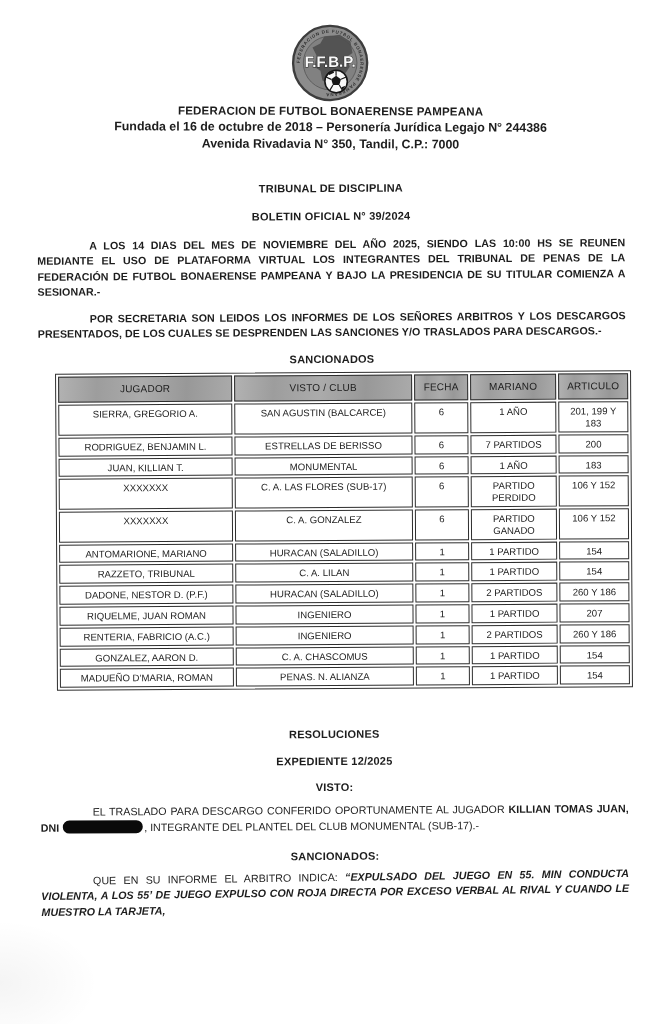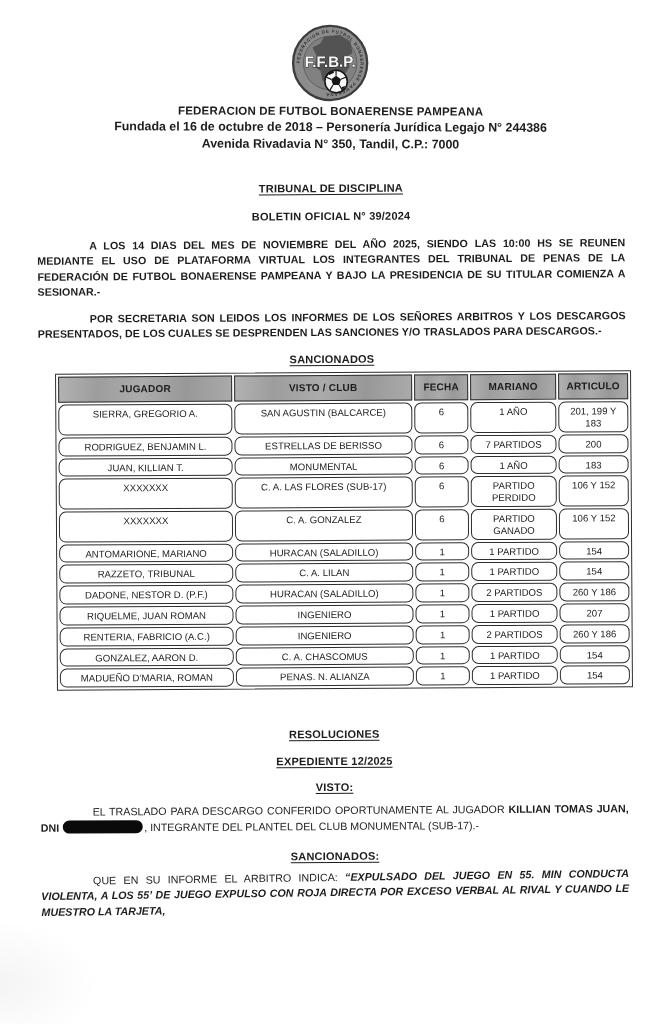--- a/index.html
+++ b/index.html
@@ -25,21 +25,21 @@
   
   .logo-wrap{display:flex;justify-content:center;height:78px;margin-bottom:2px;
     filter:grayscale(1) contrast(0.95);}
   .org-block{text-align:center;transform:rotate(0.55deg);}
   .org-name{font-size:11.5px;font-weight:bold;letter-spacing:.2px;margin-top:3px;}
   .org-sub{font-size:12.4px;font-weight:600;margin-top:3px;}
   
   .heading{
     text-align:center;font-size:11px;font-weight:bold;letter-spacing:.2px;
   }
-  .heading.u span{text-decoration:underline;text-underline-offset:2px;}
+  .heading.u span{text-underline-offset:2px;}
   .h-tribunal{margin-top:31px;}
   .h-boletin{margin-top:16px;}
   .h-sancionados{margin-top:13px;}
   .h-resoluciones{margin-top:39px;}
   .h-expediente{margin-top:15px;}
   .h-visto{margin-top:14px;}
   .h-considerando{margin-top:16px;}
   
   .par{
     font-size:10.7px;line-height:15.4px;text-align:justify;
@@ -65,24 +65,24 @@
   }
   table.sanctions th,table.sanctions td{
     border:1px solid var(--line,#2e2e2e);
     text-align:center;vertical-align:top;
     padding:3px 2px 2px 2px;
     overflow:hidden;
   }
   table.sanctions th{
     background:var(--thbg,#a6a6a6);
     background-image:linear-gradient(93deg,#b2b2b2 0%,#9d9d9d 22%,#ababab 48%,#989898 74%,#aaaaaa 100%);
-    font-weight:bold;font-size:10px;letter-spacing:.2px;
+    font-weight:normal;font-size:10px;letter-spacing:.2px;
     padding:6px 2px 6px 2px;
   }
-  table.sanctions td{color:#222;border-radius:7px;}
+  table.sanctions td{color:#222;}
   col.c-jugador{width:174px;}
   col.c-liga{width:178px;}
   col.c-fecha{width:54px;}
   col.c-sancion{width:86px;}
   col.c-articulo{width:70px;}
 </style>
 </head>
 <body style="--ink: #1d1d1d; --line: #2e2e2e; --thbg: #a6a6a6; --redact: #0a0a0a;">
 
 <div class="paper"></div>

